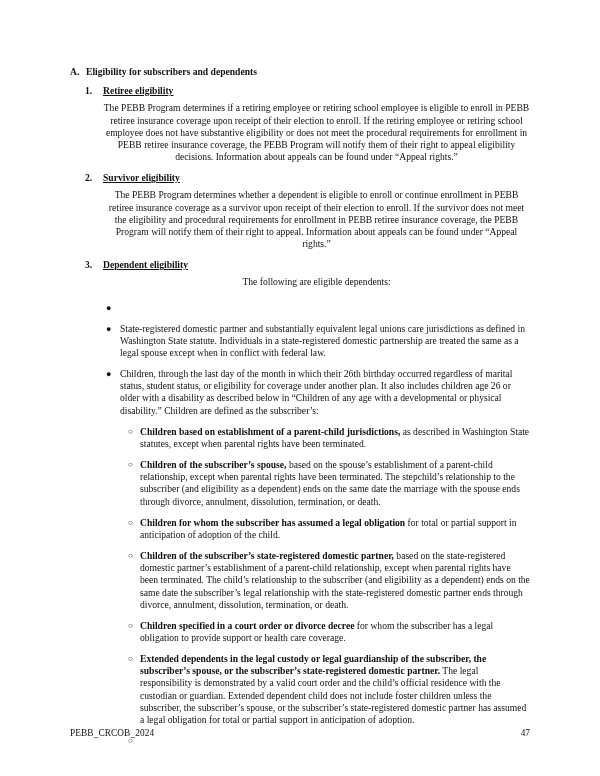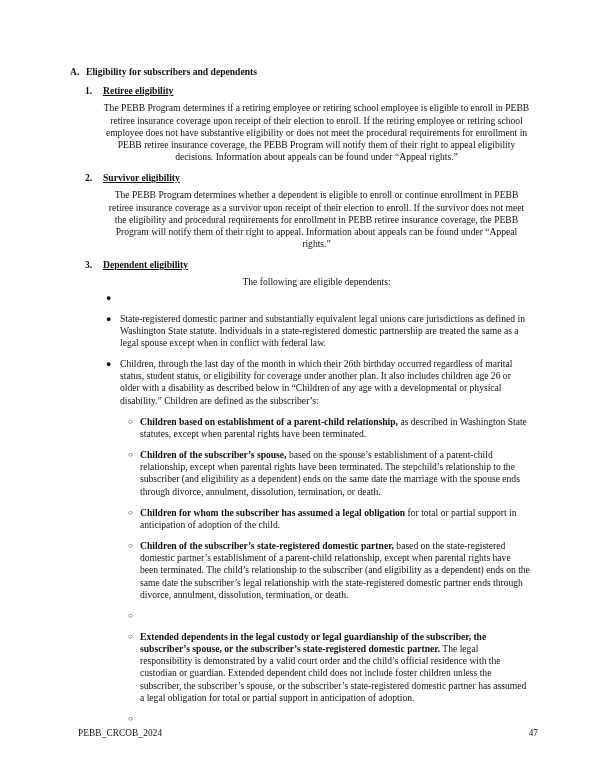--- a/index.html
+++ b/index.html
@@ -72,21 +72,21 @@
 
   
   .body-para {
     font-size: 9.6px;
     line-height: 12.15px;
     margin: 0 0 9px 0;
     padding-left: 33px;
     text-align: center;
   }
   .body-para.tight {
-    margin-bottom: 3px;
+    margin-bottom: 13px;
   }
 
   
   .bullet {
     display: flex;
     align-items: flex-start;
     font-size: 9.6px;
     line-height: 12.15px;
     margin: 0 0 9px 0;
     padding-left: 33px;
@@ -121,21 +121,21 @@
   }
   .subbullet .tx {
     flex: 1 1 auto;
   }
 
   b, .bold { font-weight: bold; }
 
   
   .footer {
     position: absolute;
-    left: 78px;
+    left: 70px;
     top: 727px;
     width: 460px;
     display: flex;
     justify-content: space-between;
     align-items: baseline;
     font-size: 9.3px;
     line-height: 12px;
     color: #111111;
   }
   .footer .doc-id { letter-spacing: 0.1px; }
@@ -180,40 +180,41 @@
       <span class="tx">State-registered domestic partner and substantially equivalent legal unions care jurisdictions as defined in Washington State statute. Individuals in a state-registered domestic partnership are treated the same as a legal spouse except when in conflict with federal law.</span>
     </div>
 
     <div class="bullet">
       <span class="mk">●</span>
       <span class="tx">Children, through the last day of the month in which their 26th birthday occurred regardless of marital status, student status, or eligibility for coverage under another plan. It also includes children age 26 or older with a disability as described below in “Children of any age with a developmental or physical disability.” Children are defined as the subscriber’s:</span>
     </div>
 
     <div class="subbullet">
       <span class="mk">○</span>
-      <span class="tx"><b>Children based on establishment of a parent-child relationship,</b><span> as described in Washington State statutes, except when parental rights have been terminated.</span></span>
+      <span class="tx"><b>Children based on establishment of a parent-child jurisdictions,</b><span> as described in Washington State statutes, except when parental rights have been terminated.</span></span>
     </div>
 
     <div class="subbullet">
       <span class="mk">○</span>
       <span class="tx"><b>Children of the subscriber’s spouse,</b><span> based on the spouse’s establishment of a parent-child relationship, except when parental rights have been terminated. The stepchild’s relationship to the subscriber (and eligibility as a dependent) ends on the same date the marriage with the spouse ends through divorce, annulment, dissolution, termination, or death.</span></span>
     </div>
 
     <div class="subbullet">
       <span class="mk">○</span>
       <span class="tx"><b>Children for whom the subscriber has assumed a legal obligation</b><span> for total or partial support in anticipation of adoption of the child.</span></span>
     </div>
 
     <div class="subbullet">
       <span class="mk">○</span>
       <span class="tx"><b>Children of the subscriber’s state-registered domestic partner,</b><span> based on the state-registered domestic partner’s establishment of a parent-child relationship, except when parental rights have been terminated. The child’s relationship to the subscriber (and eligibility as a dependent) ends on the same date the subscriber’s legal relationship with the state-registered domestic partner ends through divorce, annulment, dissolution, termination, or death.</span></span>
     </div>
 
     <div class="subbullet">
       <span class="mk">○</span>
+      <span class="tx"><b>Children specified in a court order or divorce decree</b><span> for whom the subscriber has a legal obligation to provide support or health care coverage.</span></span>
     </div>
 
     <div class="subbullet">
       <span class="mk">○</span>
       <span class="tx"><b>Extended dependents in the legal custody or legal guardianship of the subscriber, the subscriber’s spouse, or the subscriber’s state-registered domestic partner.</b><span> The legal responsibility is demonstrated by a valid court order and the child’s official residence with the custodian or guardian. Extended dependent child does not include foster children unless the subscriber, the subscriber’s spouse, or the subscriber’s state-registered domestic partner has assumed a legal obligation for total or partial support in anticipation of adoption.</span></span>
     </div>
 
     <div class="subbullet">
       <span class="mk">○</span>
     </div>

